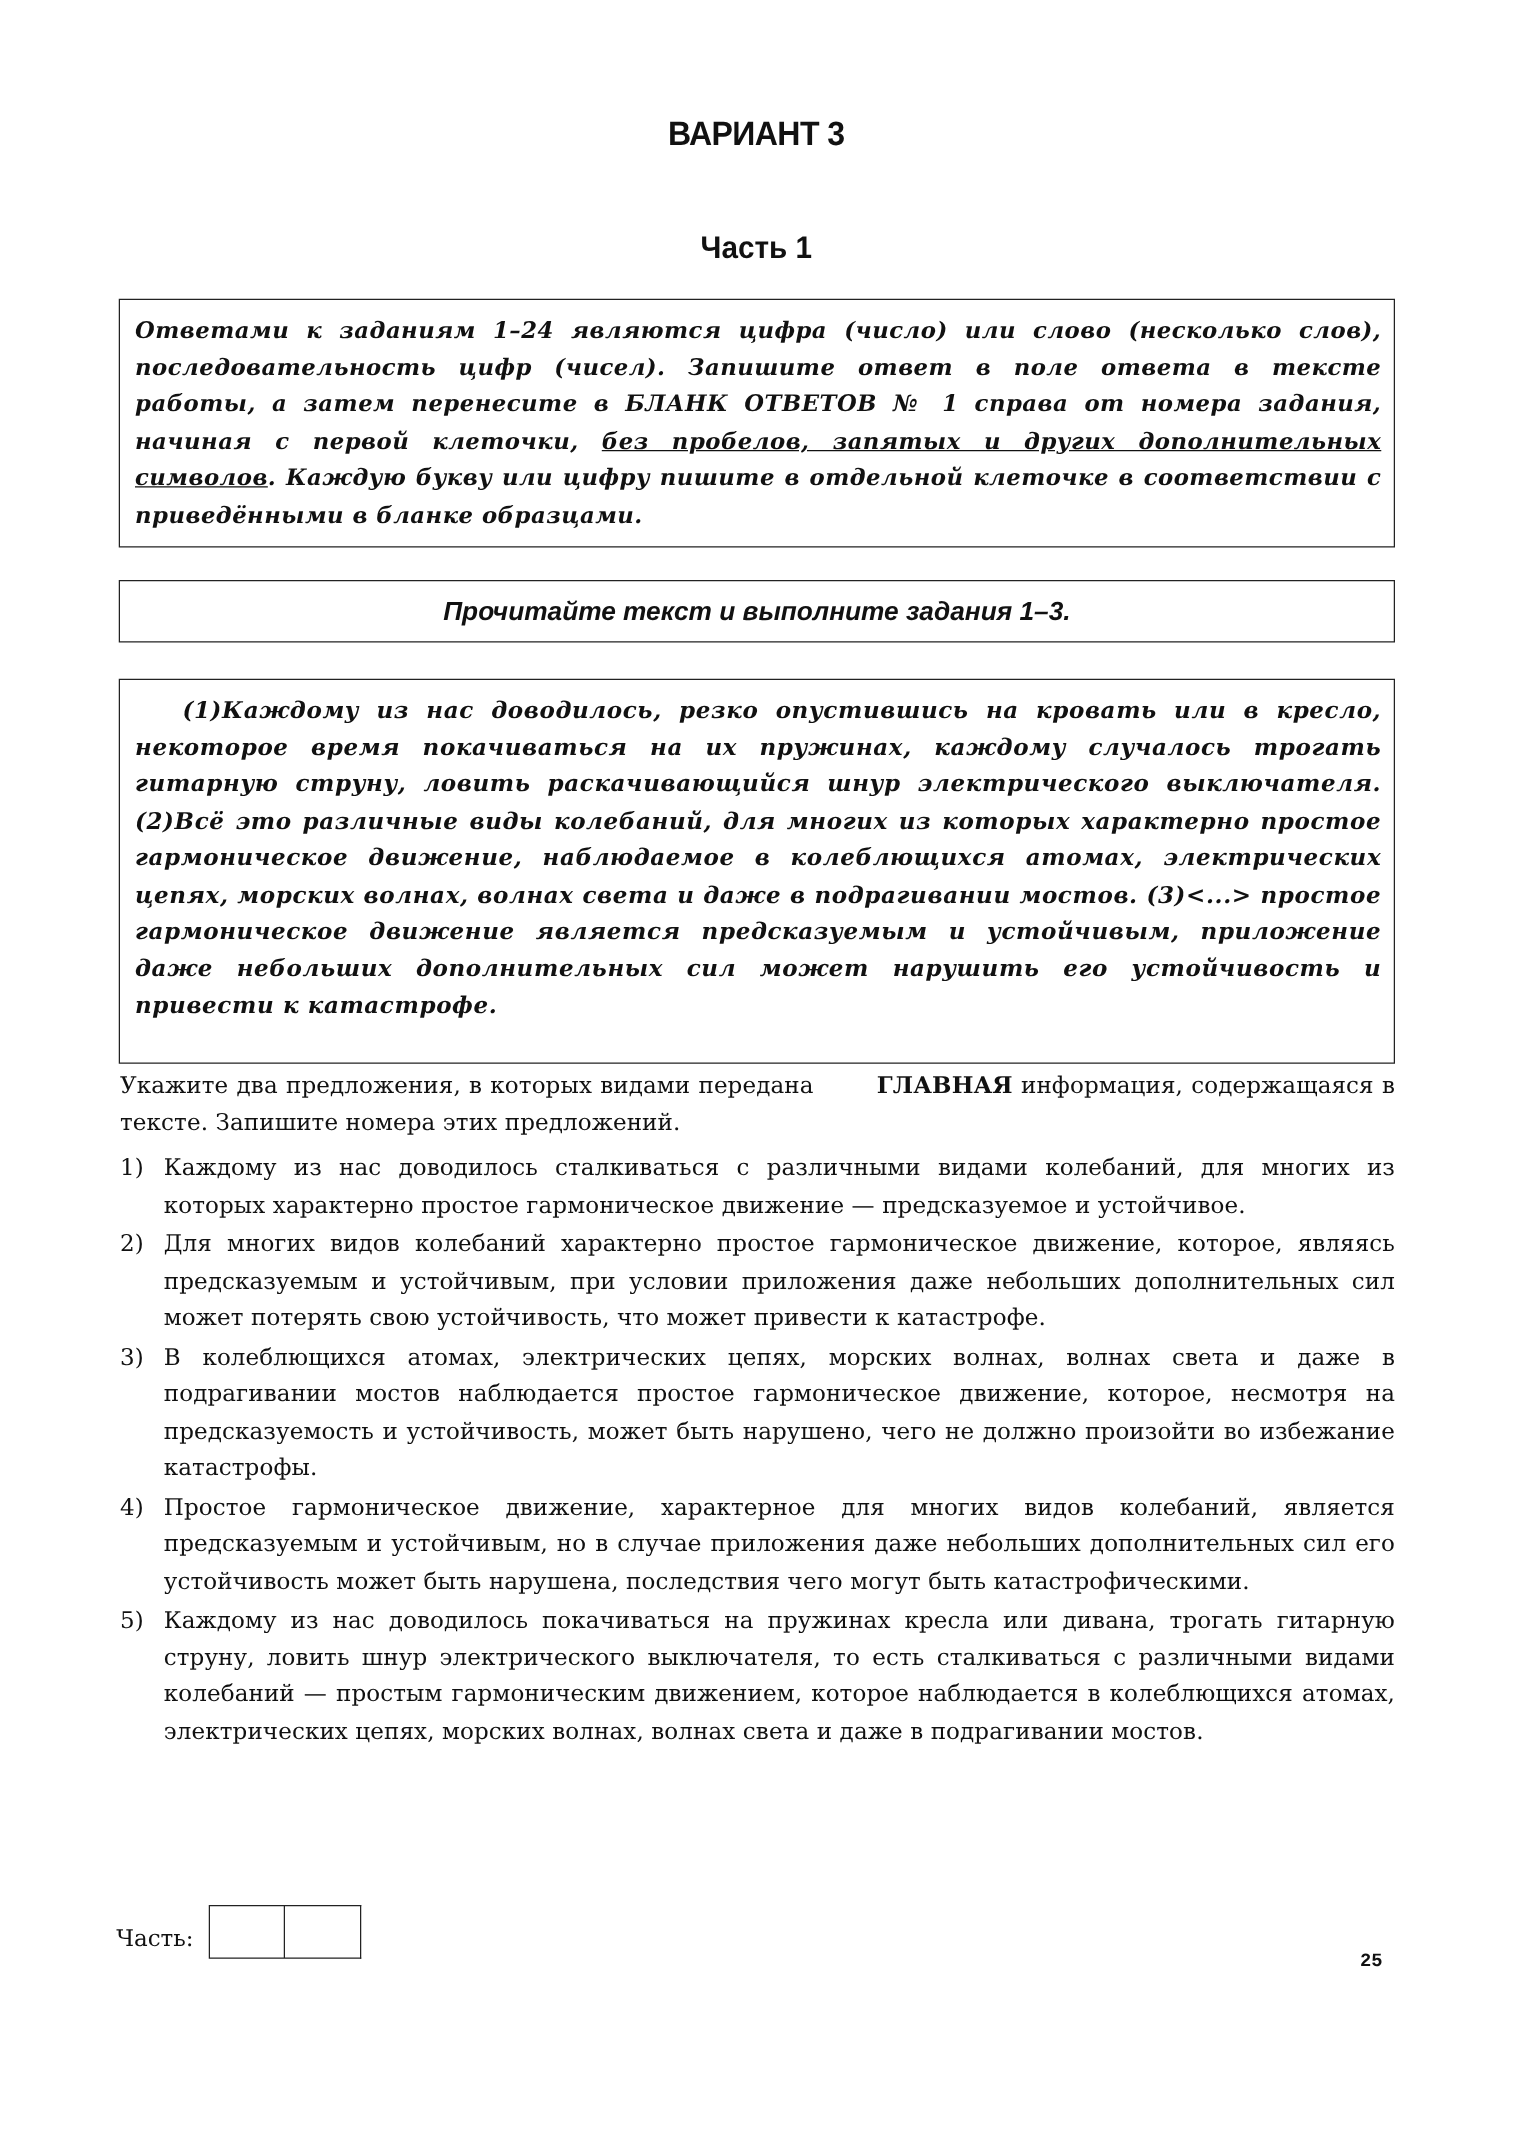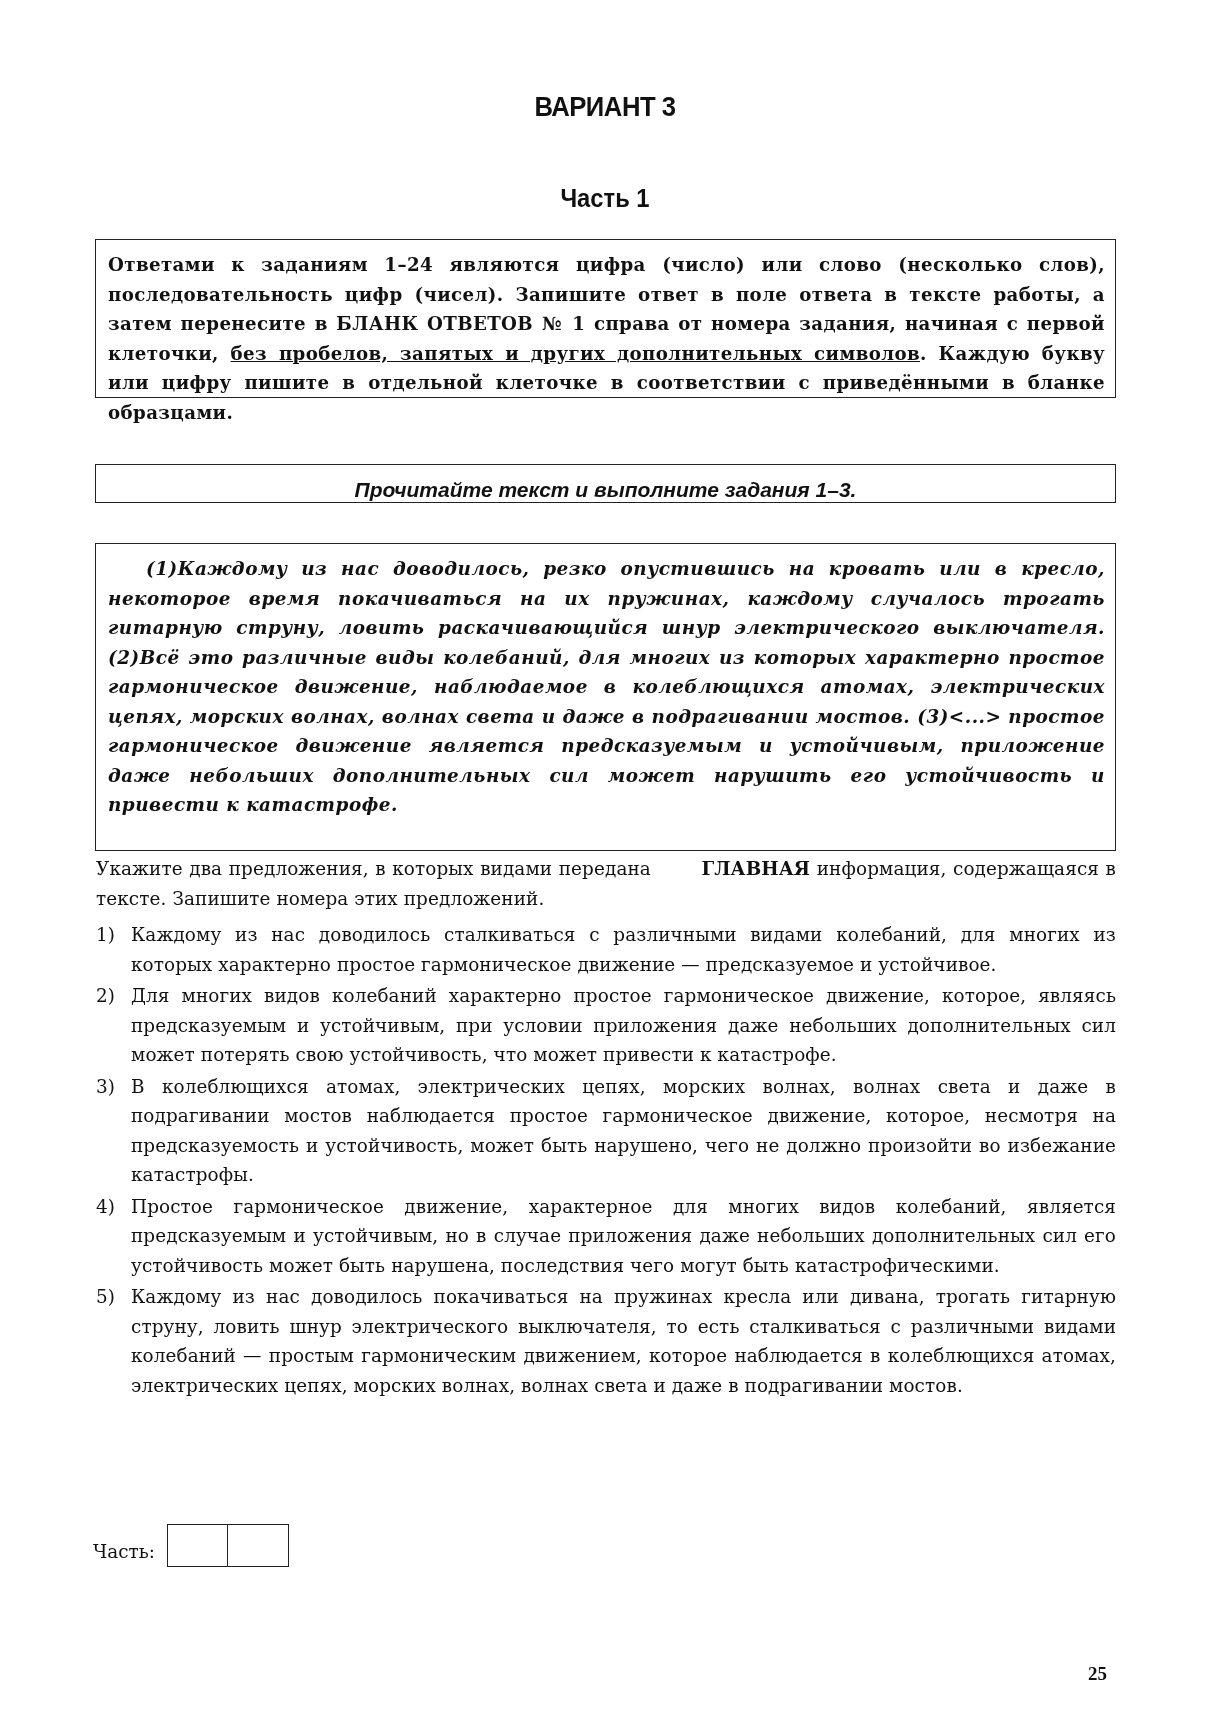--- a/index.html
+++ b/index.html
@@ -37,35 +37,36 @@
     }
     .box {
       position: absolute;
       left: 95px;
       width: 1021px;
       border: 1.5px solid #222;
       background: #fff;
     }
     .instructions-box {
       top: 239px;
-      height: 159px;
+      height: 199px;
       padding: 10px 10px 0 12px;
       font-family: "DejaVu Serif", serif;
+      font-style: italic;
       font-weight: bold;
       font-size: 18.2px;
       line-height: 29.5px;
       text-align: justify;
       letter-spacing: 0.4px;
     }
     .instructions-box .ul {
       text-decoration: underline;
     }
     .read-box {
       top: 464px;
-      height: 39px;
+      height: 50px;
       text-align: center;
       font-family: "Liberation Sans", sans-serif;
       font-style: italic;
       font-weight: bold;
       font-size: 21px;
       line-height: 50px;
     }
     .passage-box {
       top: 543px;
       height: 308px;
@@ -130,24 +131,24 @@
     .answer-cell {
       width: 61px;
       height: 43px;
       border: 1.5px solid #222;
       background: #fff;
     }
     .answer-cell + .answer-cell { border-left: none; }
     .page-number {
       position: absolute;
       left: 1088px;
-      top: 1663px;
-      font-family: Liberation Serif, serif;
-      font-weight: bold;
-      font-size: 19px;
+      top: 1561px;
+      font-family: Liberation Mono, monospace;
+      font-weight: bold;
+      font-size: 15px;
     }
   </style>
 </head>
 <body>
 
 <div class="variant-title">ВАРИАНТ 3</div>
 <div class="part-title">Часть 1</div>
 
 <div class="box instructions-box">
   <span>Ответами к заданиям 1–24 являются цифра (число) или слово (несколько слов), последовательность цифр (чисел). Запишите ответ в поле ответа в тексте работы, а затем перенесите в БЛАНК ОТВЕТОВ № 1 справа от номера задания, начиная с первой клеточки, </span><span class="ul">без пробелов, запятых и других дополнительных символов</span><span>. Каждую букву или цифру пишите в отдельной клеточке в соответствии с приведёнными в бланке образцами.</span>

